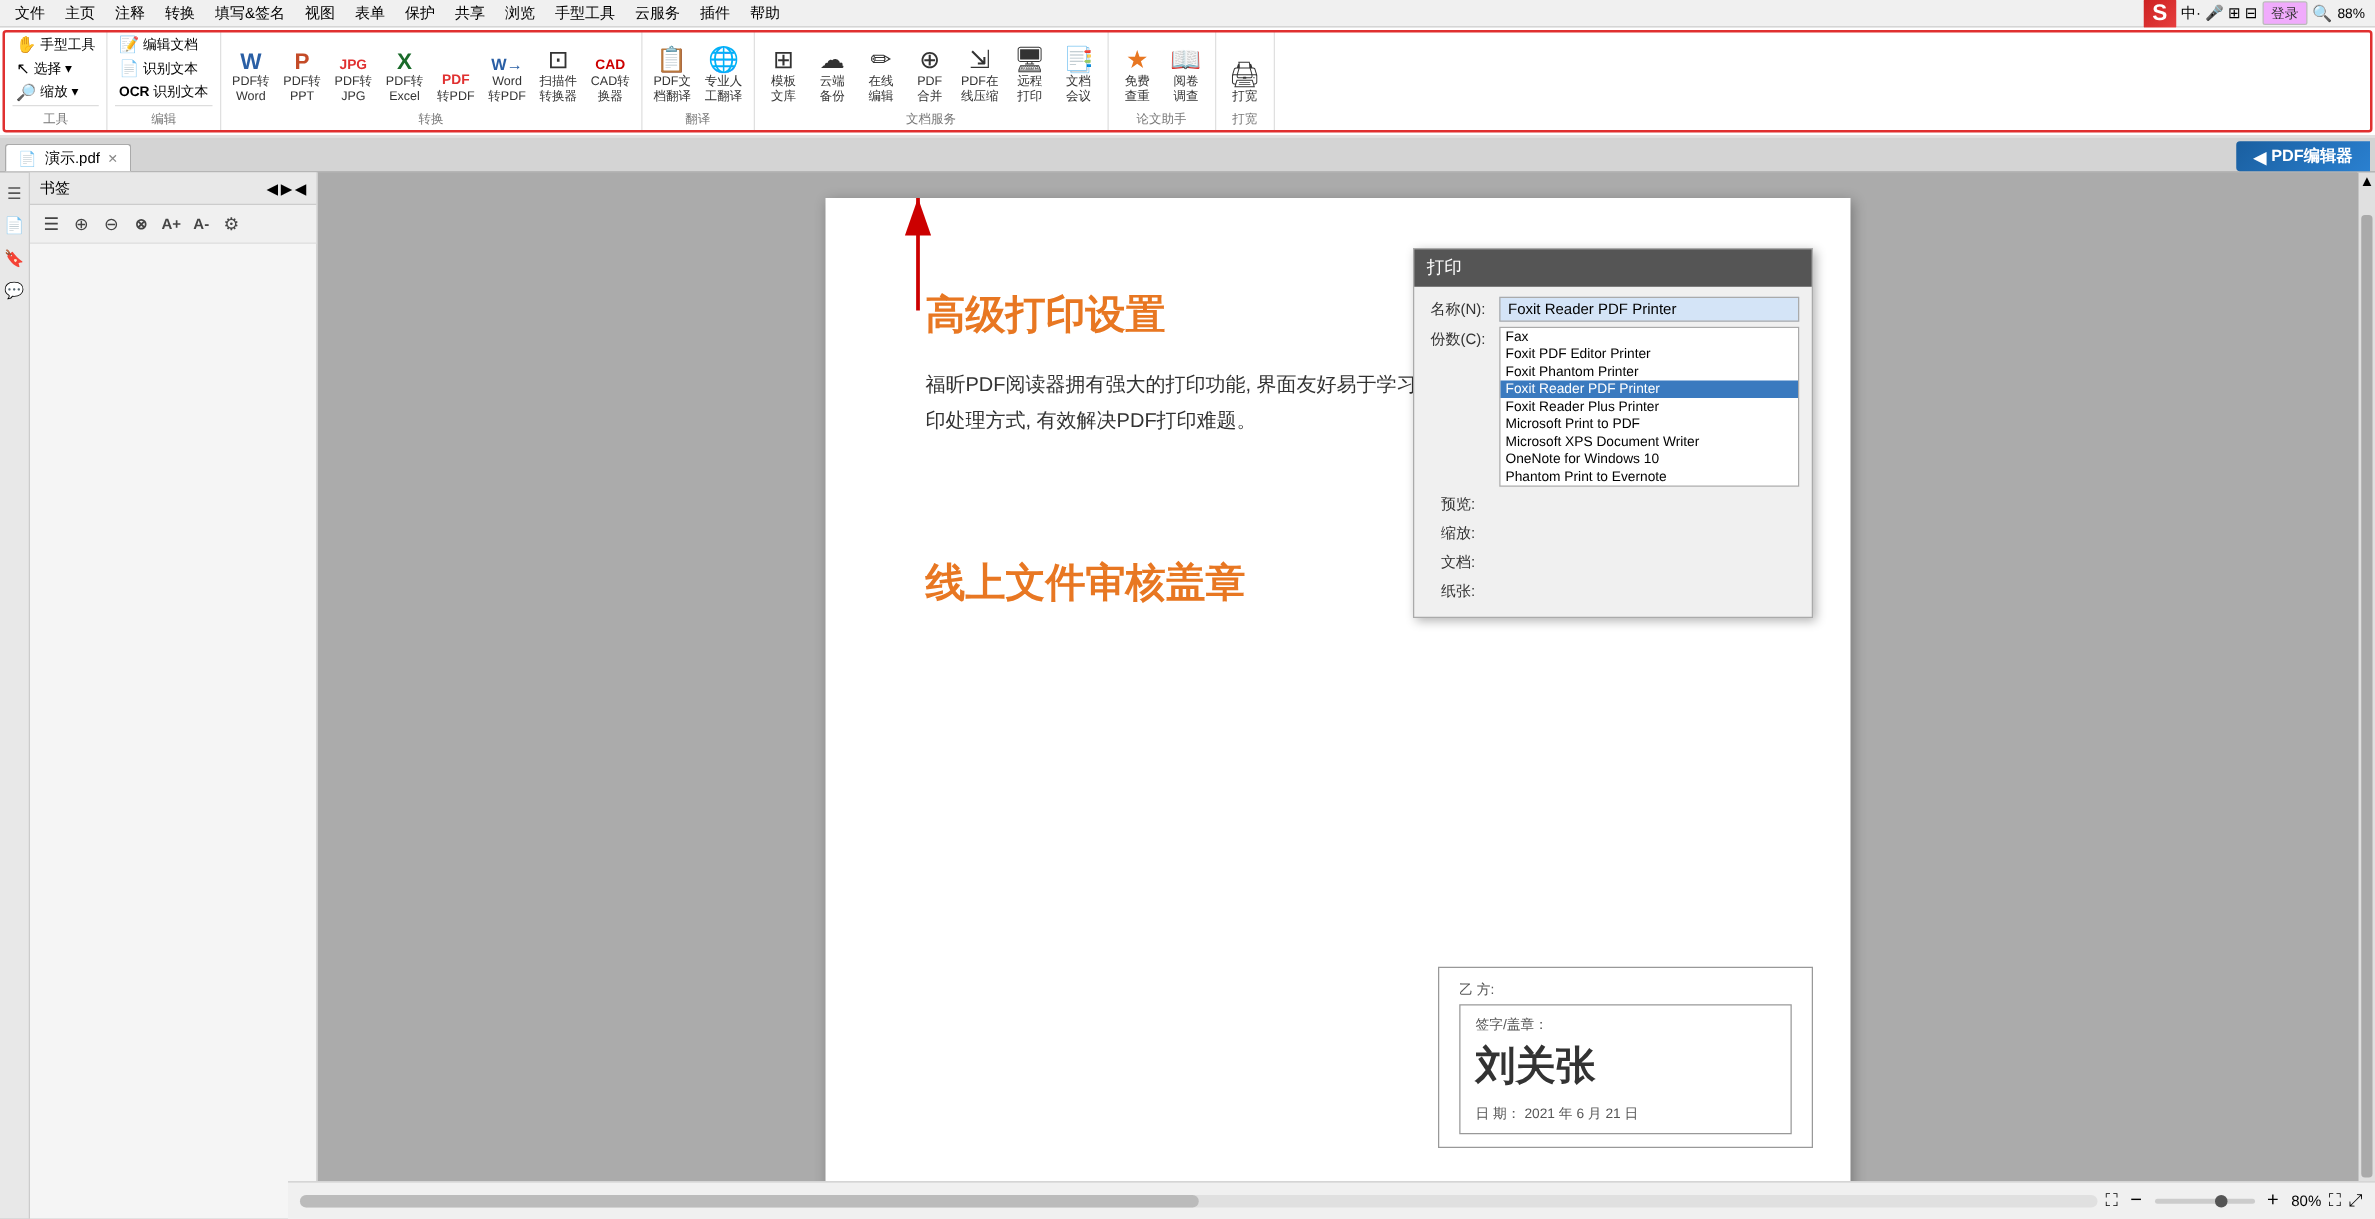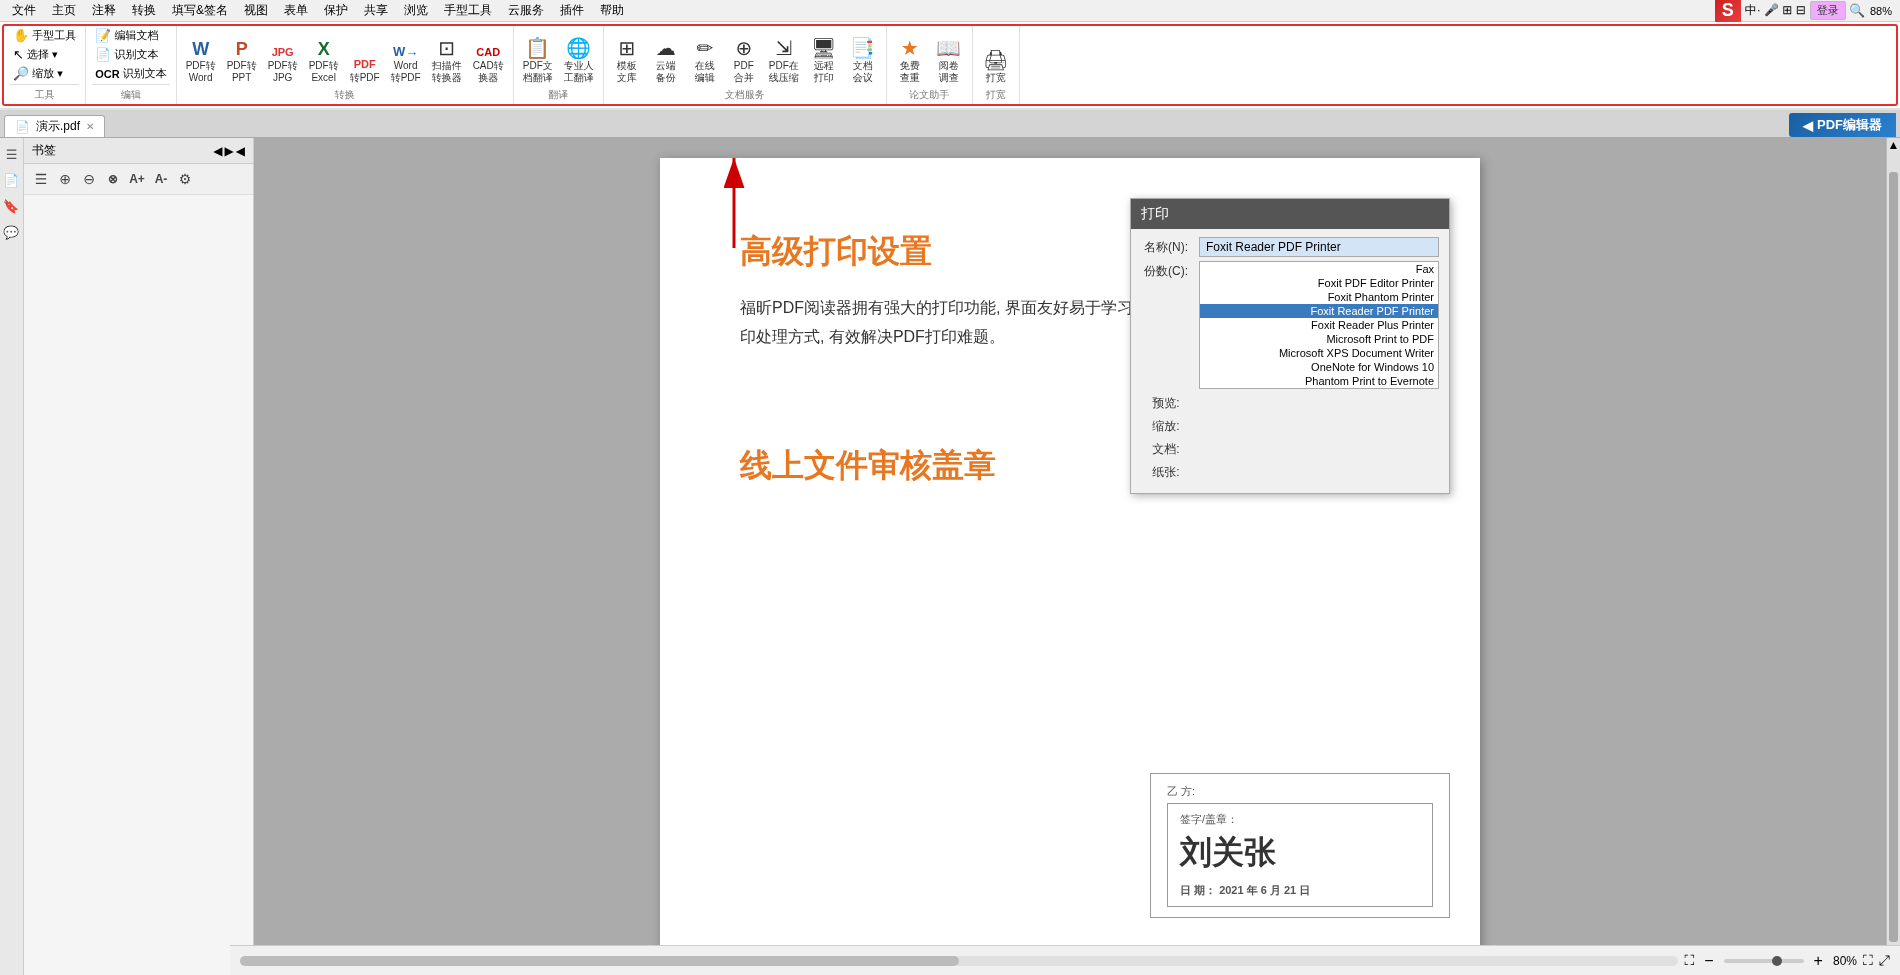--- a/index.html
+++ b/index.html
@@ -180,21 +180,20 @@
     }
     .print-value {
       flex: 1;
       background: #d4e4f7;
       padding: 2px 6px;
       font-size: 12px;
       border: 1px solid #aaa;
     }
     .print-list {
       flex: 1;
-      text-align: right;
     }
     .print-list-item {
       padding: 1px 4px;
       font-size: 11px;
       cursor: pointer;
     }
     .print-list-item.selected {
       background: #3a7abf;
       color: white;
     }
@@ -219,21 +218,20 @@
       font-size: 32px;
       font-weight: bold;
       color: #333;
       font-family: 'KaiTi', '楷体', serif;
       margin: 4px 0;
     }
     .signature-date {
       font-size: 11px;
       color: #555;
       margin-top: 8px;
-      font-weight: bold;
     }
 
     
     .zoom-controls {
       display: flex;
       align-items: center;
       gap: 6px;
       margin-left: auto;
     }
     .zoom-slider {

